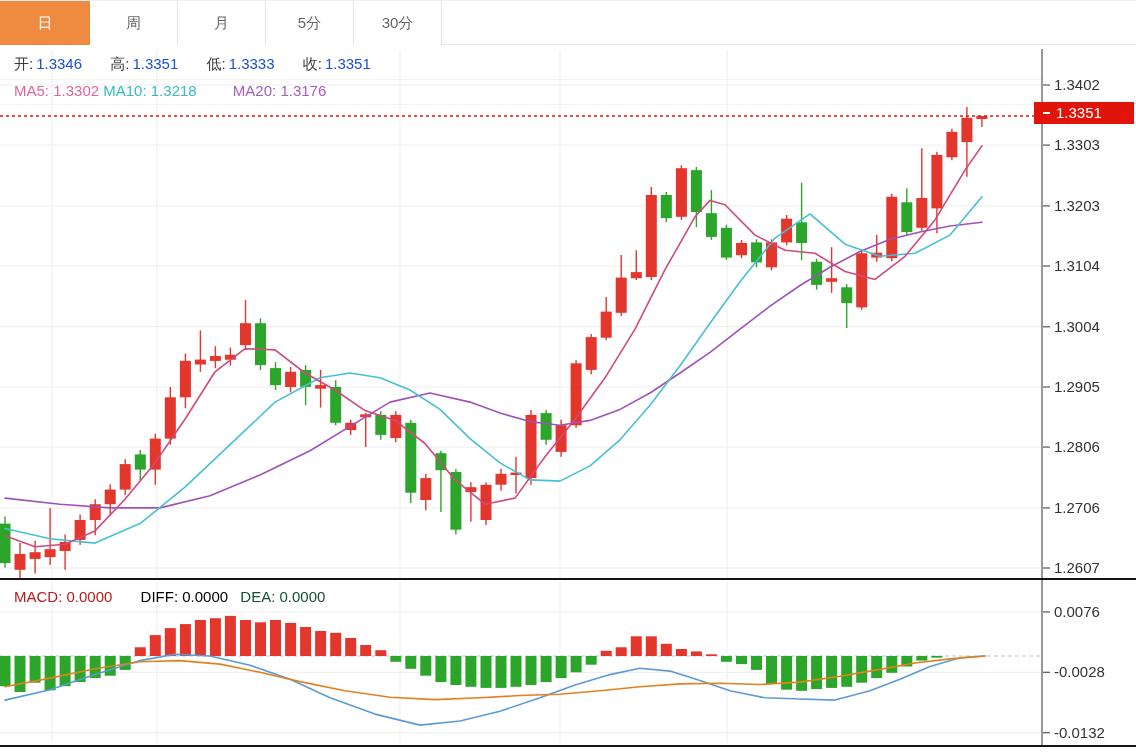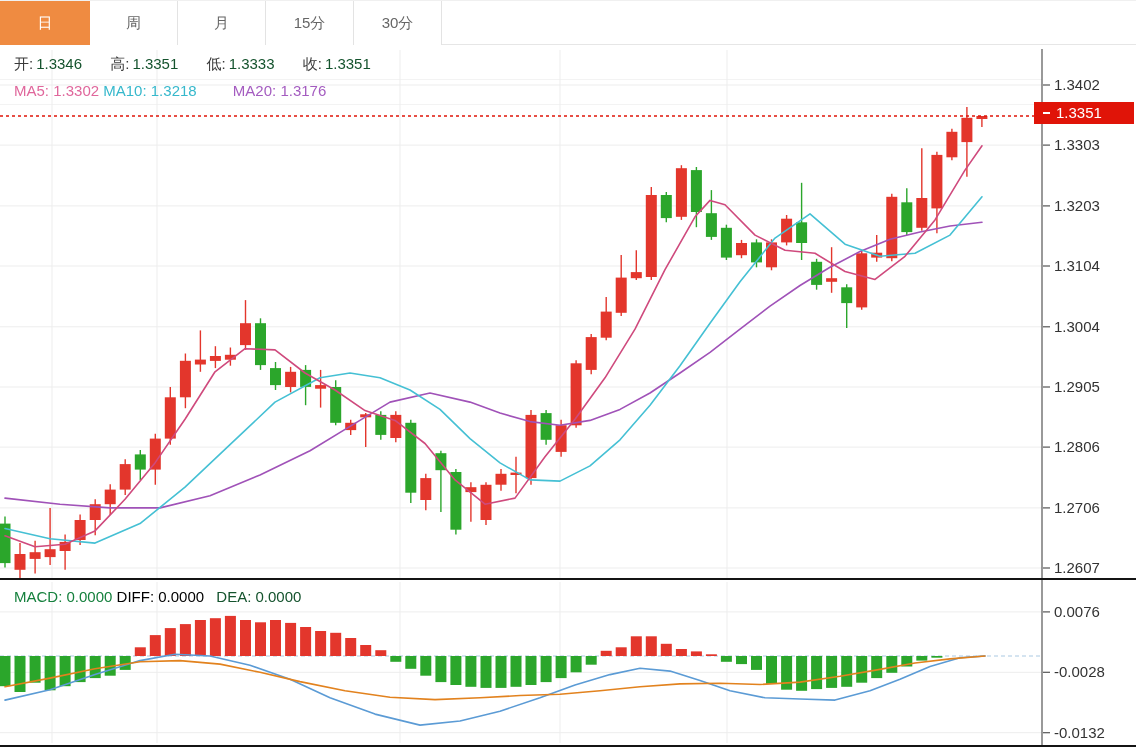--- a/index.html
+++ b/index.html
@@ -10,25 +10,25 @@
           border-top:1px solid #f0f0f0;border-bottom:1px solid #e6e6e6;
           box-sizing:border-box;display:flex;}
   .tab{width:88px;height:44px;line-height:44px;text-align:center;font-size:15px;color:#666;
        border-right:1px solid #e3e3e3;box-sizing:border-box;background:#fff;cursor:pointer;}
   .tab:first-child{width:90px;}
   .tab.active{background:#ef8b41;color:#fff;border-right:none;}
   
   .hdr{position:absolute;left:14px;height:24px;line-height:24px;font-size:15px;white-space:nowrap;z-index:5;}
   .hdr .lbl{color:#3a3a3a;margin-right:3px;}
   .hdr .val{margin-right:24px;}
-  .red{color:#14532d;}
+  .red{color:#1d4ed8;}
   .ma5c{color:#e0679c;}
   .ma10c{color:#36b8cc;margin-right:32px;}
   .ma20c{color:#a45cc0;margin-top:37px;}
-  .macdc{color:#15803d;}
+  .macdc{color:#b91c1c;margin-right:24px;}
   .diffc{color:#000000;margin-right:8px;}
   .deac{color:#14532d;}
   .ohlc-row{top:52px;}
   .ma-row{top:79px;}
   .macd-row{top:585px;}
   .hline{position:absolute;left:0;height:1px;background:#f3f3f3;width:1042px;}
   
   .price-svg{position:absolute;left:0;top:45px;width:1136px;height:533px;}
   .macd-svg{position:absolute;left:0;top:580px;width:1136px;height:167px;}
   .sep{position:absolute;left:0;width:1136px;height:2px;background:#141414;}
@@ -42,21 +42,21 @@
 </style>
 </head>
 <body>
 
 <div class="app">
 
   <div class="tabbar">
     <div class="tab active">日</div>
     <div class="tab">周</div>
     <div class="tab">月</div>
-    <div class="tab">15分</div>
+    <div class="tab">5分</div>
     <div class="tab">30分</div>
   </div>
 
   <div class="hdr ohlc-row">
     <span class="lbl">开:</span><span class="val red">1.3346</span>
     <span class="lbl">高:</span><span class="val red">1.3351</span>
     <span class="lbl">低:</span><span class="val red">1.3333</span>
     <span class="lbl">收:</span><span class="val red">1.3351</span>
   </div>
 

